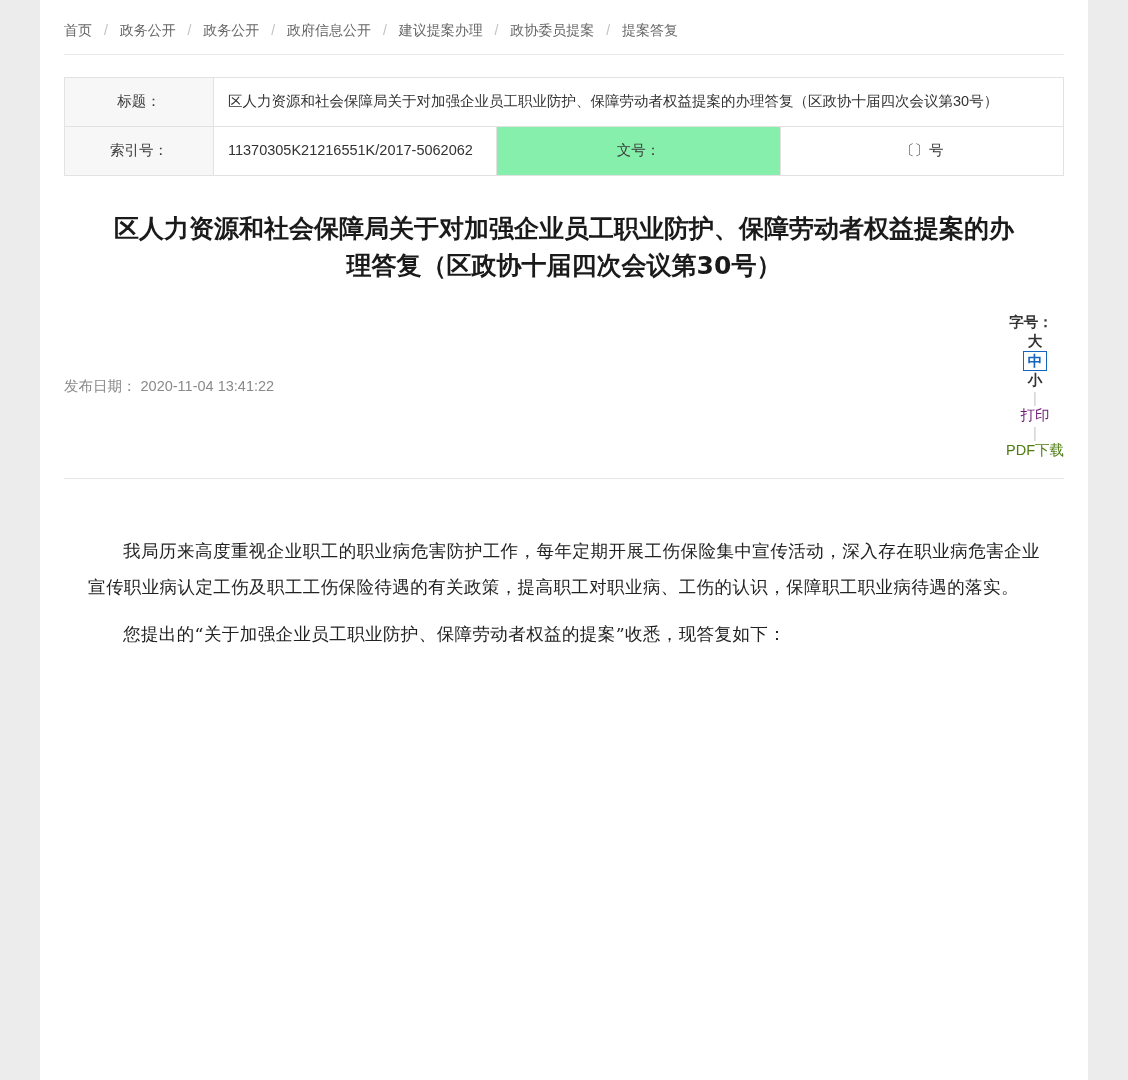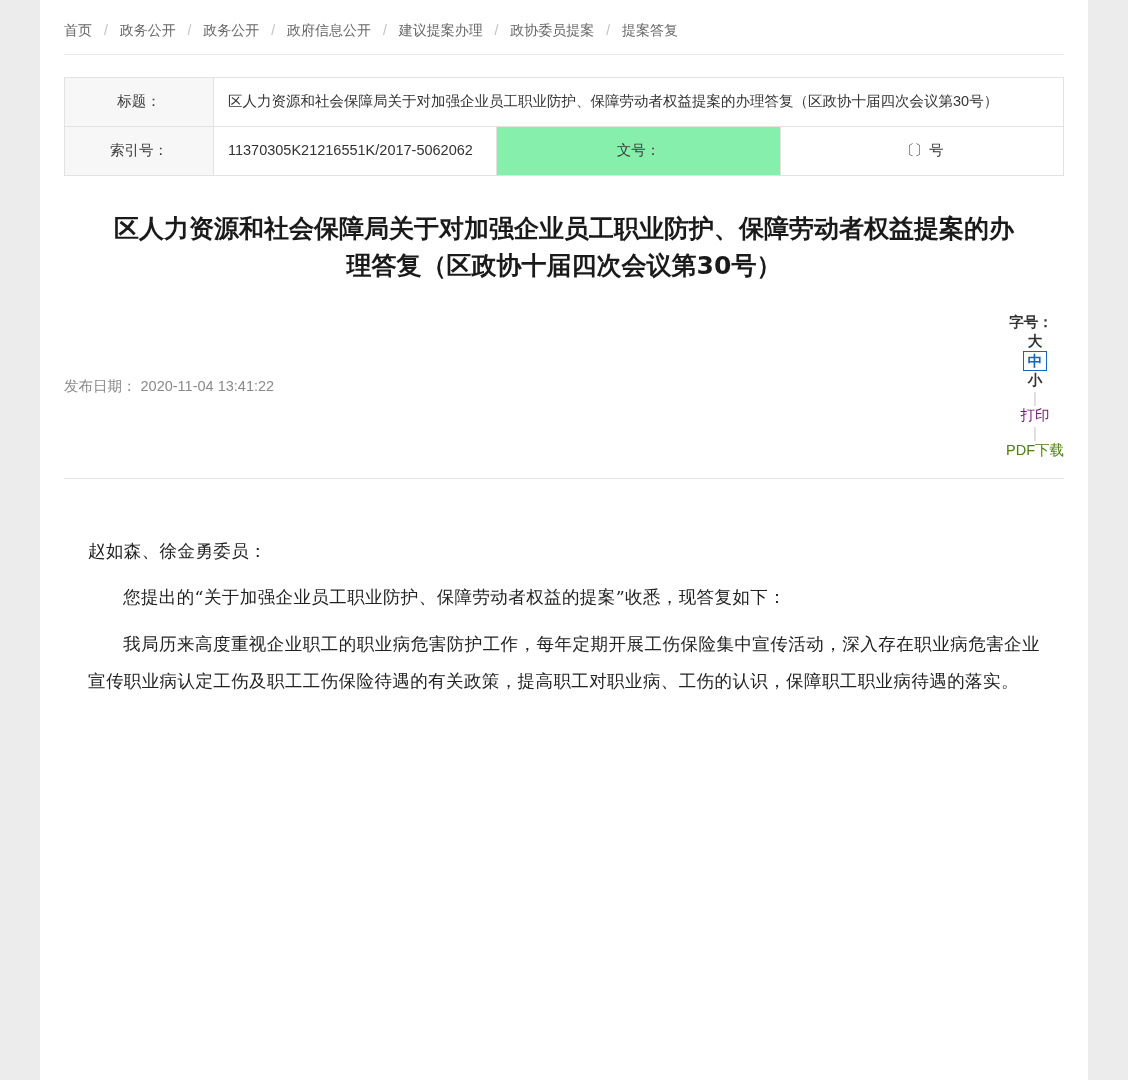--- a/index.html
+++ b/index.html
@@ -215,19 +215,18 @@
           <span class="fs-btn">小</span>
           <span class="divider">|</span>
           <span class="tool-link">打印</span>
           <span class="divider">|</span>
           <span class="tool-link pdf">PDF下载</span>
         </div>
       </div>
     </div>
 
     <div class="body-text">
-      <p>赵如森、徐金勇委员：</p>
+      <p class="indent">我局历来高度重视企业职工的职业病危害防护工作，每年定期开展工伤保险集中宣传活动，深入存在职业病危害企业宣传职业病认定工伤及职工工伤保险待遇的有关政策，提高职工对职业病、工伤的认识，保障职工职业病待遇的落实。</p>
       <p class="indent">您提出的“关于加强企业员工职业防护、保障劳动者权益的提案”收悉，现答复如下：</p>
-      <p class="indent">我局历来高度重视企业职工的职业病危害防护工作，每年定期开展工伤保险集中宣传活动，深入存在职业病危害企业宣传职业病认定工伤及职工工伤保险待遇的有关政策，提高职工对职业病、工伤的认识，保障职工职业病待遇的落实。</p>
     </div>
 
   </div>
 </div>
 
 </body></html>

